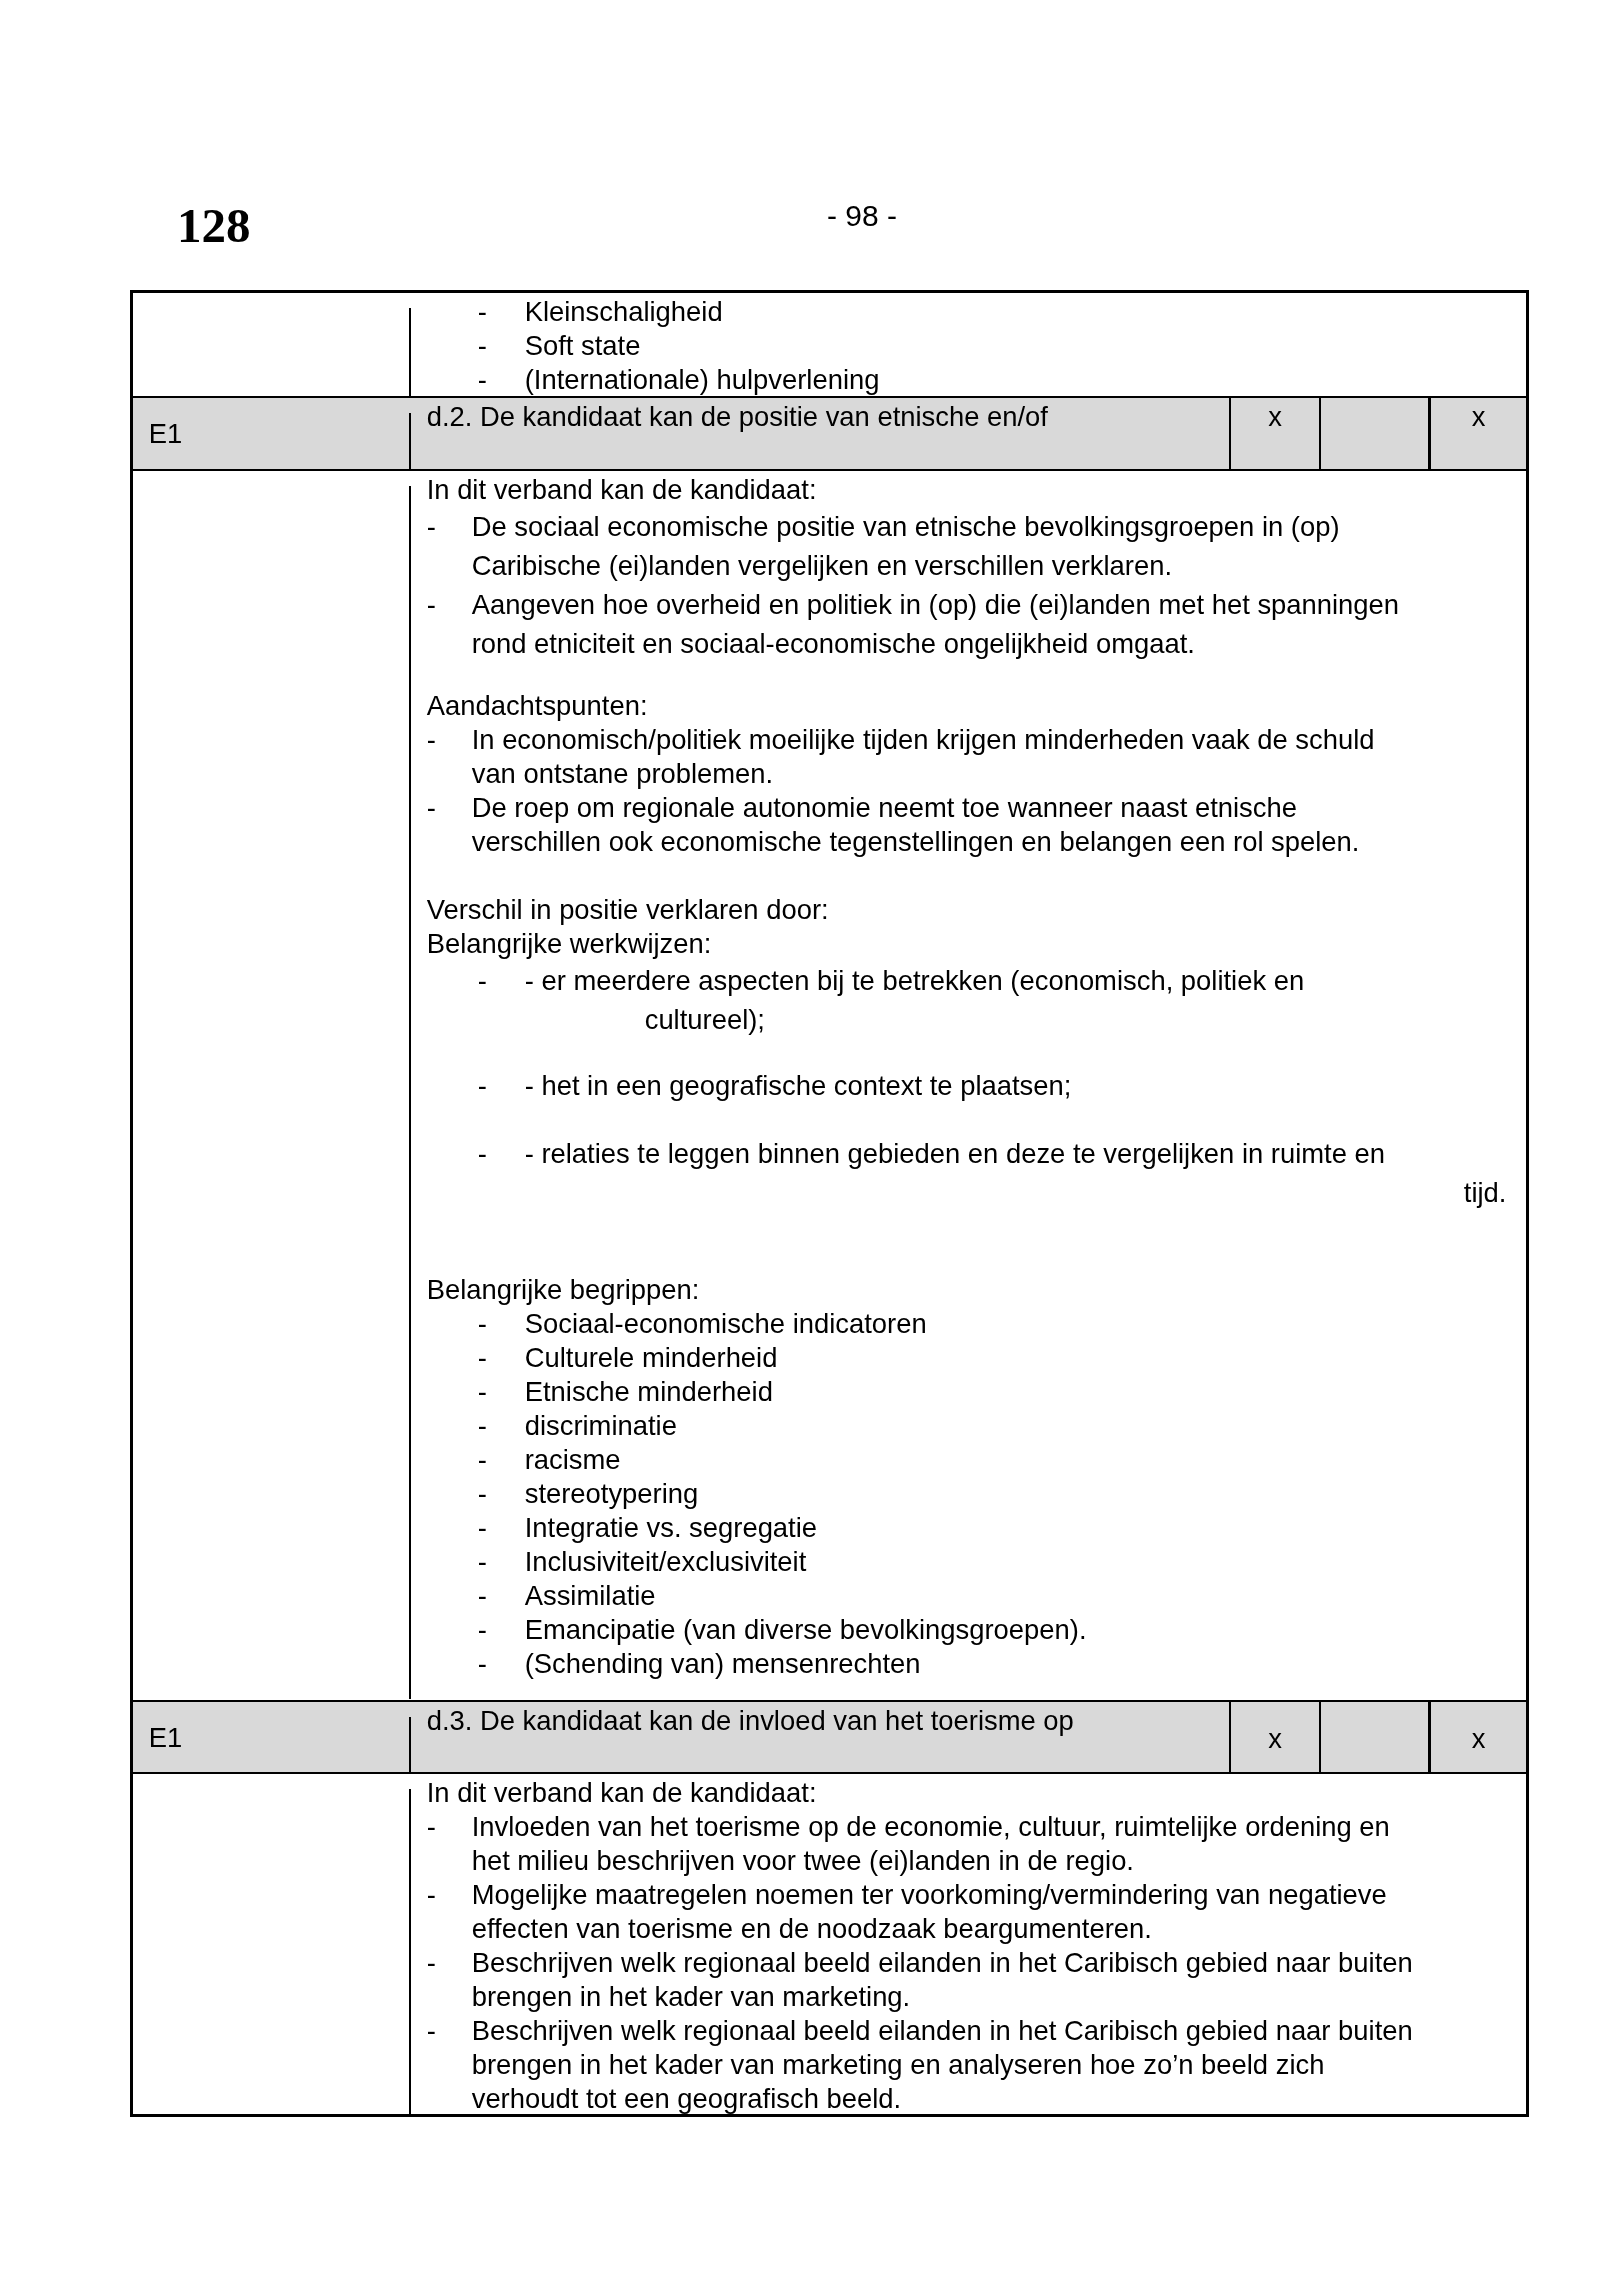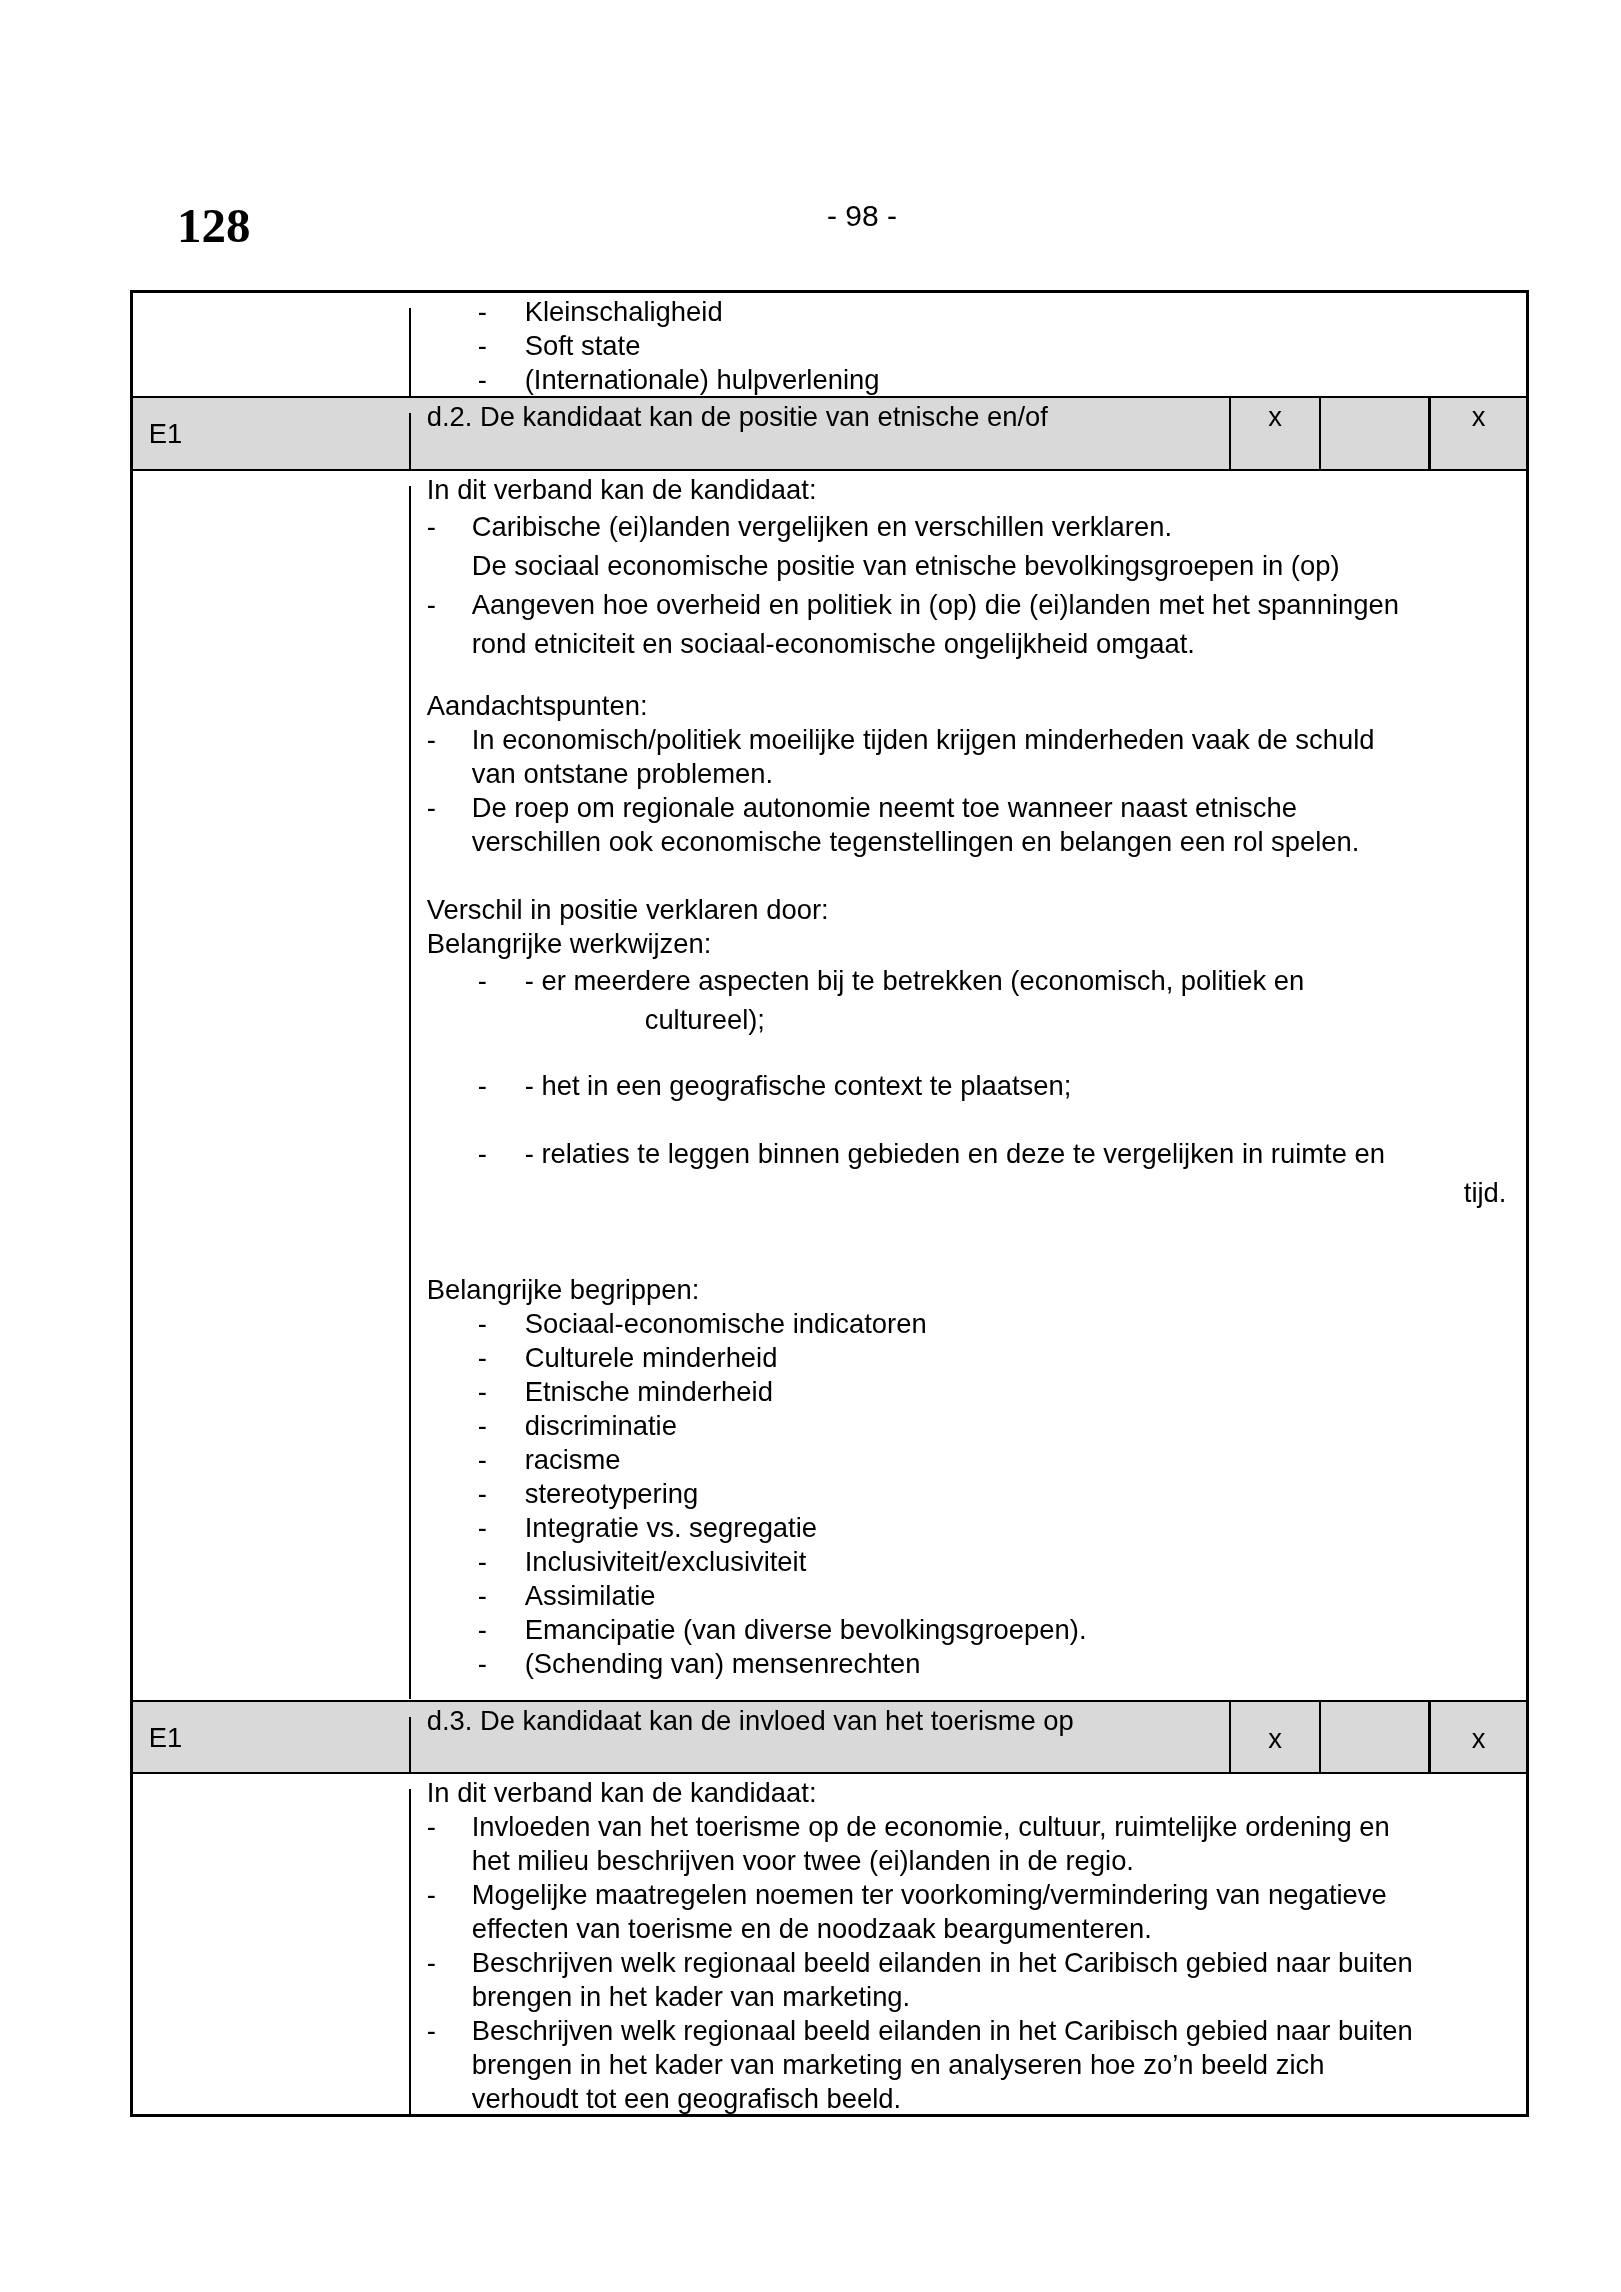--- a/index.html
+++ b/index.html
@@ -71,22 +71,22 @@
         <span>x</span>
       </div>
   </div>
 
   <div class="row bt" style="top:176px; height:1230px;">
     <div class="c1"></div>
     <div class="c2">
       <div>In dit verband kan de kandidaat:</div>
       <div class="li wide">
           <span class="dash">-</span>
+          <span class="txt"> De sociaal economische positie van etnische bevolkingsgroepen in (op)</span>
           <span class="txt">Caribische (ei)landen vergelijken en verschillen verklaren.</span>
-          <span class="txt"> De sociaal economische positie van etnische bevolkingsgroepen in (op)</span>
         </div>
       <div class="li wide">
           <span class="dash">-</span>
           <span class="txt">Aangeven hoe overheid en politiek in (op) die (ei)landen met het spanningen</span>
           <span class="txt">rond etniciteit en sociaal-economische ongelijkheid omgaat.</span>
         </div>
       <div class="gap" style="height:25.5px;"></div>
       <div>Aandachtspunten:</div>
       <div class="li">
           <span class="dash">-</span>

